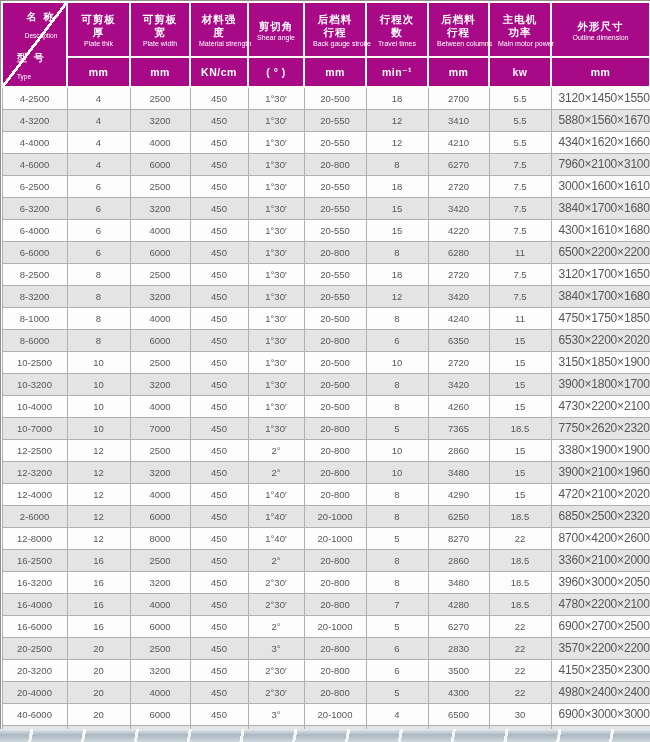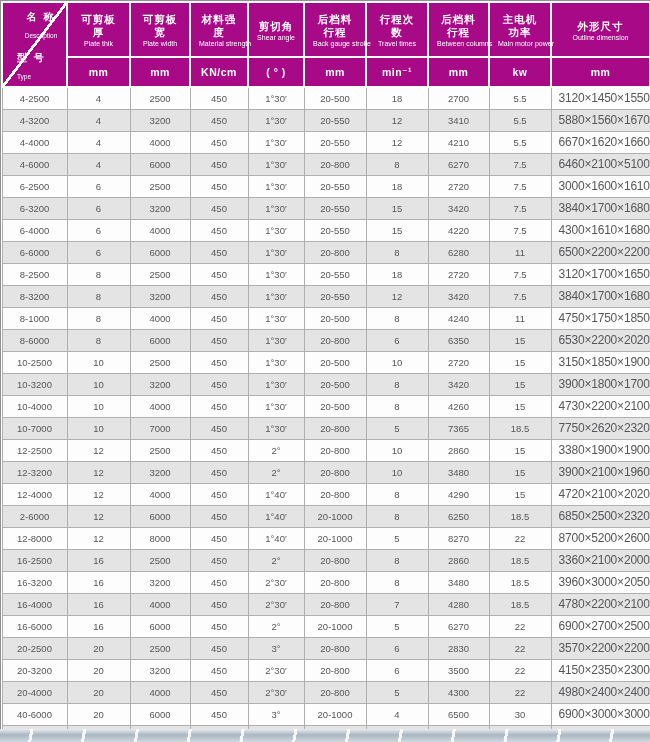--- a/index.html
+++ b/index.html
@@ -157,33 +157,33 @@
           <tr>
             <td>4-4000</td>
             <td>4</td>
             <td>4000</td>
             <td>450</td>
             <td>1°30′</td>
             <td>20-550</td>
             <td>12</td>
             <td>4210</td>
             <td>5.5</td>
-            <td>6670×1620×1660</td>
+            <td>4340×1620×1660</td>
           </tr>
           <tr class="alt">
             <td>4-6000</td>
             <td>4</td>
             <td>6000</td>
             <td>450</td>
             <td>1°30′</td>
             <td>20-800</td>
             <td>8</td>
             <td>6270</td>
             <td>7.5</td>
-            <td>6460×2100×5100</td>
+            <td>7960×2100×3100</td>
           </tr>
           <tr>
             <td>6-2500</td>
             <td>6</td>
             <td>2500</td>
             <td>450</td>
             <td>1°30′</td>
             <td>20-550</td>
             <td>18</td>
             <td>2720</td>
@@ -373,21 +373,21 @@
           <tr>
             <td>12-8000</td>
             <td>12</td>
             <td>8000</td>
             <td>450</td>
             <td>1°40′</td>
             <td>20-1000</td>
             <td>5</td>
             <td>8270</td>
             <td>22</td>
-            <td>8700×5200×2600</td>
+            <td>8700×4200×2600</td>
           </tr>
           <tr class="alt">
             <td>16-2500</td>
             <td>16</td>
             <td>2500</td>
             <td>450</td>
             <td>2°</td>
             <td>20-800</td>
             <td>8</td>
             <td>2860</td>

